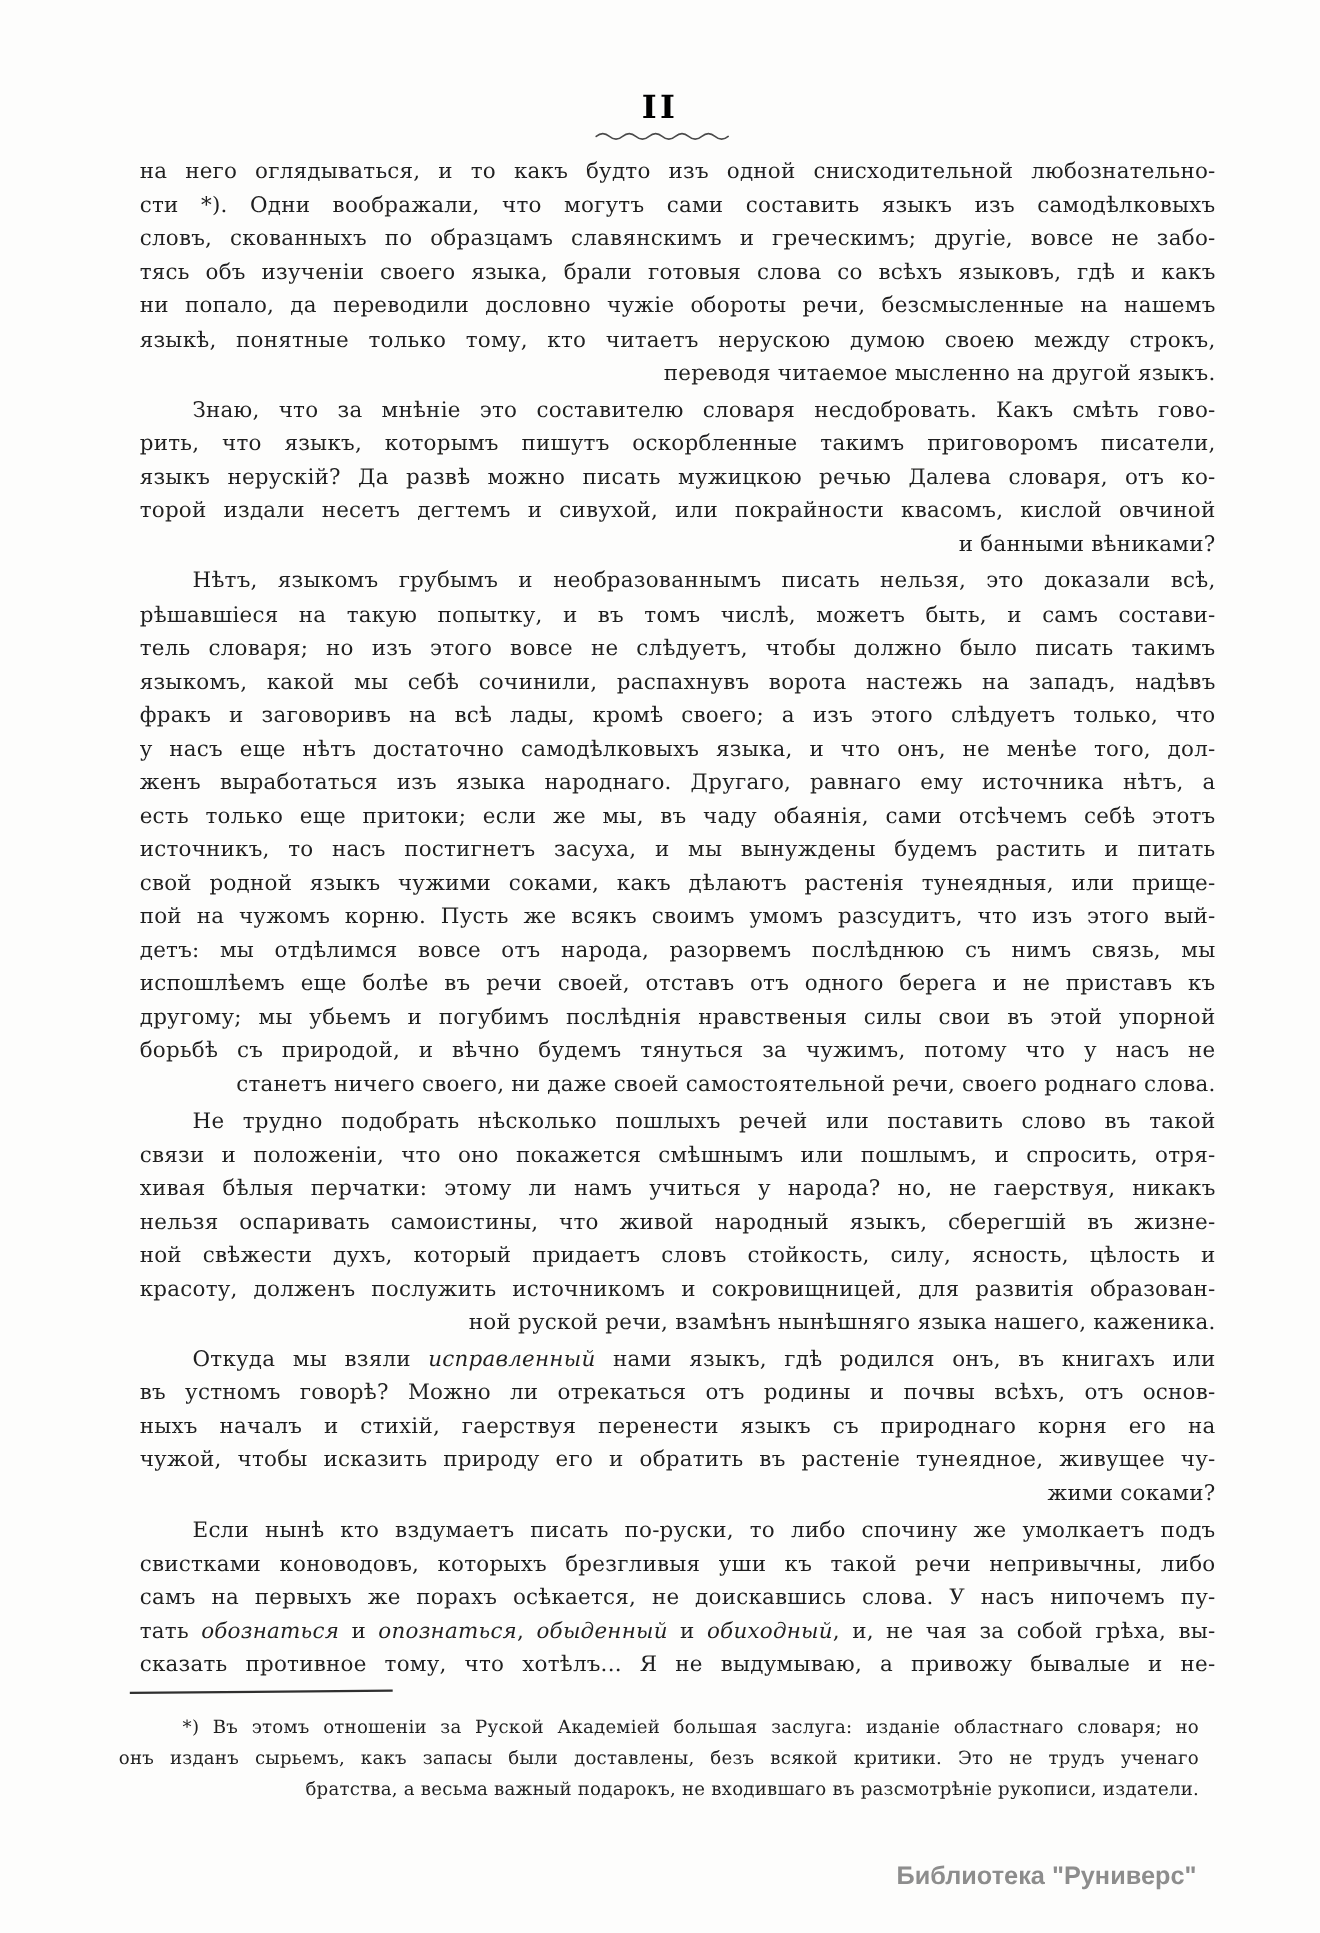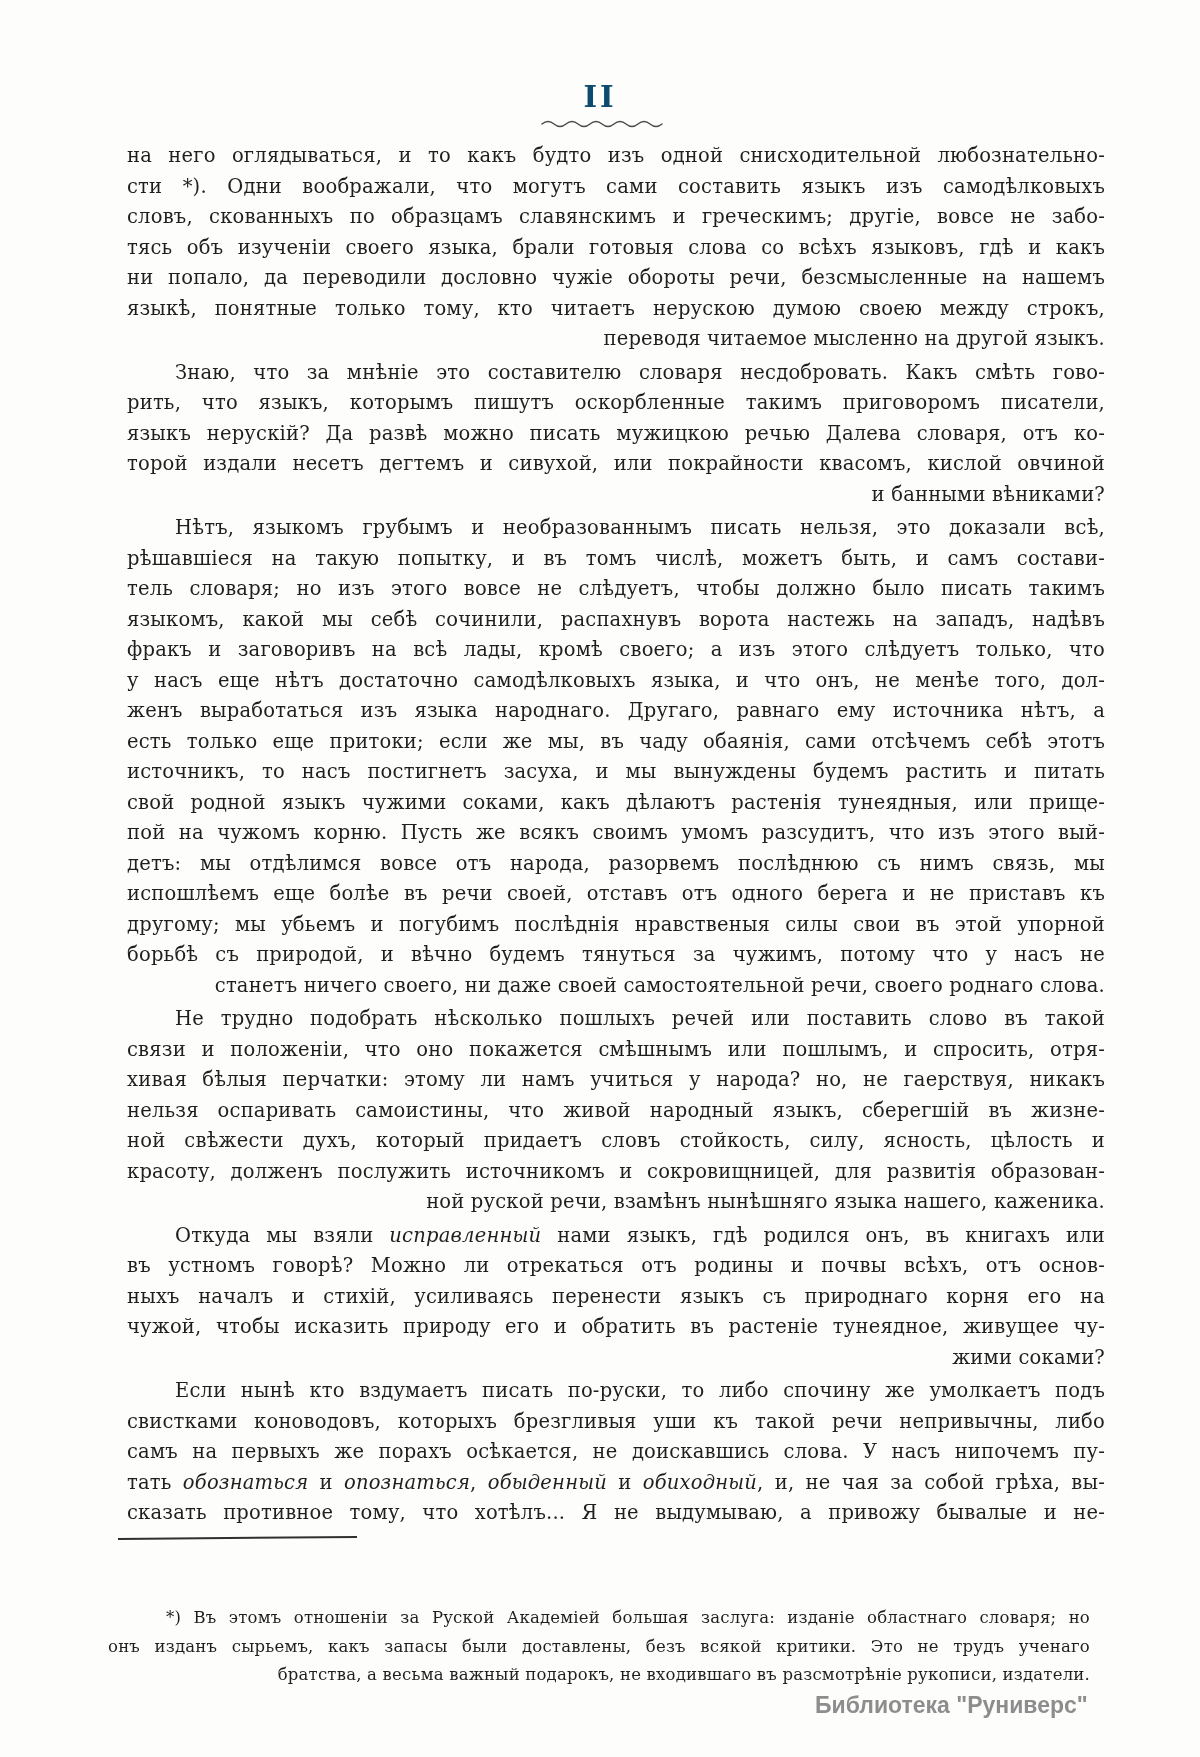--- a/index.html
+++ b/index.html
@@ -19,21 +19,21 @@
   
   #page-number {
     position: absolute;
     top: 80px;
     left: 0;
     width: 1200px;
     text-align: center;
     font-size: 29px;
     font-weight: bold;
     letter-spacing: 3px;
-    color: #0c4a6e;
+    color: #000000;
   }
   #squiggle {
     position: absolute;
     top: 118px;
     left: 540px;
     width: 124px;
     height: 10px;
   }
   
   #body-text {
@@ -74,21 +74,21 @@
     top: 1556px;
     left: 108px;
     width: 982px;
     font-size: 16.5px;
     letter-spacing: 0.2px;
   }
   #footnote .line {
     height: 28.5px;
     line-height: 28.5px;
   }
-  #footnote .line.indented { padding-left: 58px; margin-top: 48px; }
+  #footnote .line.indented { padding-left: 58px; }
   
   #watermark {
     position: absolute;
     top: 1692px;
     left: 815px;
     width: 260px;
     font-family: "Liberation Sans", sans-serif;
     font-size: 23px;
     font-weight: bold;
     color: #8d8d8d;
@@ -146,21 +146,21 @@
         <div class="line just"><span>связи и положеніи, что оно покажется смѣшнымъ или пошлымъ, и спросить, отря-</span></div>
         <div class="line just"><span>хивая бѣлыя перчатки: этому ли намъ учиться у народа? но, не гаерствуя, никакъ</span></div>
         <div class="line just"><span>нельзя оспаривать самоистины, что живой народный языкъ, сберегшій въ жизне-</span></div>
         <div class="line just"><span>ной свѣжести духъ, который придаетъ словъ стойкость, силу, ясность, цѣлость и</span></div>
         <div class="line just"><span>красоту, долженъ послужить источникомъ и сокровищницей, для развитія образован-</span></div>
         <div class="line"><span>ной руской речи, взамѣнъ нынѣшняго языка нашего, каженика.</span></div>
       </div>
       <div class="para">
         <div class="line indented just"><span>Откуда мы взяли </span><i>исправленный</i><span> нами языкъ, гдѣ родился онъ, въ книгахъ или</span></div>
         <div class="line just"><span>въ устномъ говорѣ? Можно ли отрекаться отъ родины и почвы всѣхъ, отъ основ-</span></div>
-        <div class="line just"><span>ныхъ началъ и стихій, усиливаясь перенести языкъ съ природнаго корня его на</span></div>
+        <div class="line just"><span>ныхъ началъ и стихій, гаерствуя перенести языкъ съ природнаго корня его на</span></div>
         <div class="line just"><span>чужой, чтобы исказить природу его и обратить въ растеніе тунеядное, живущее чу-</span></div>
         <div class="line"><span>жими соками?</span></div>
       </div>
       <div class="para">
         <div class="line indented just"><span>Если нынѣ кто вздумаетъ писать по-руски, то либо спочину же умолкаетъ подъ</span></div>
         <div class="line just"><span>свистками коноводовъ, которыхъ брезгливыя уши къ такой речи непривычны, либо</span></div>
         <div class="line just"><span>самъ на первыхъ же порахъ осѣкается, не доискавшись слова. У насъ нипочемъ пу-</span></div>
         <div class="line just"><span>тать </span><i>обознаться</i><span> и </span><i>опознаться</i><span>, </span><i>обыденный</i><span> и </span><i>обиходный</i><span>, и, не чая за собой грѣха, вы-</span></div>
         <div class="line just"><span>сказать противное тому, что хотѣлъ... Я не выдумываю, а привожу бывалые и не-</span></div>
       </div>

